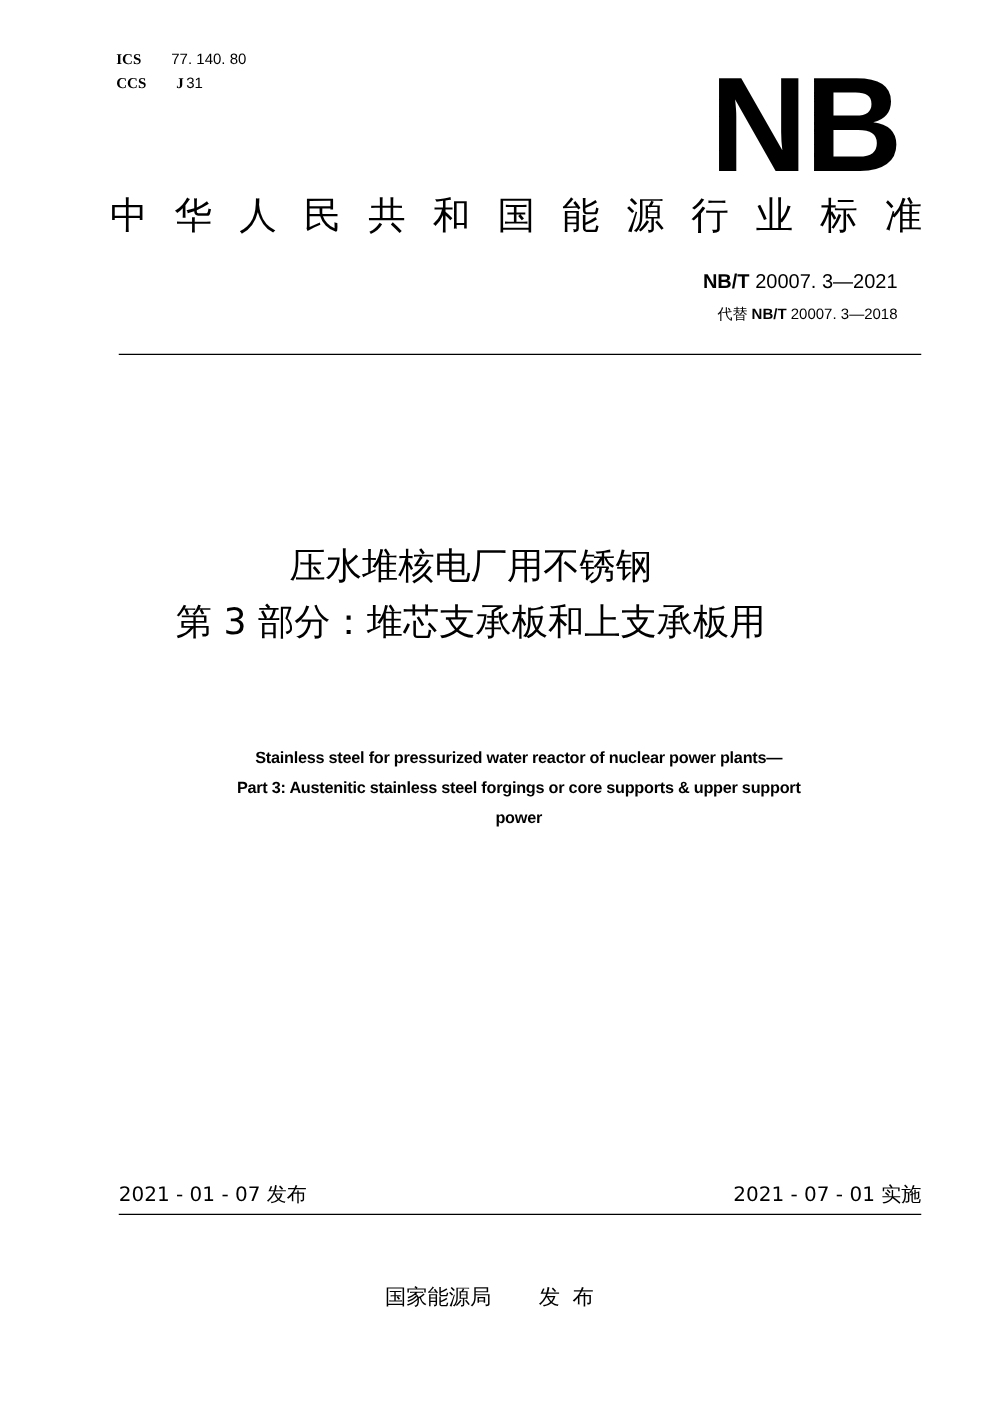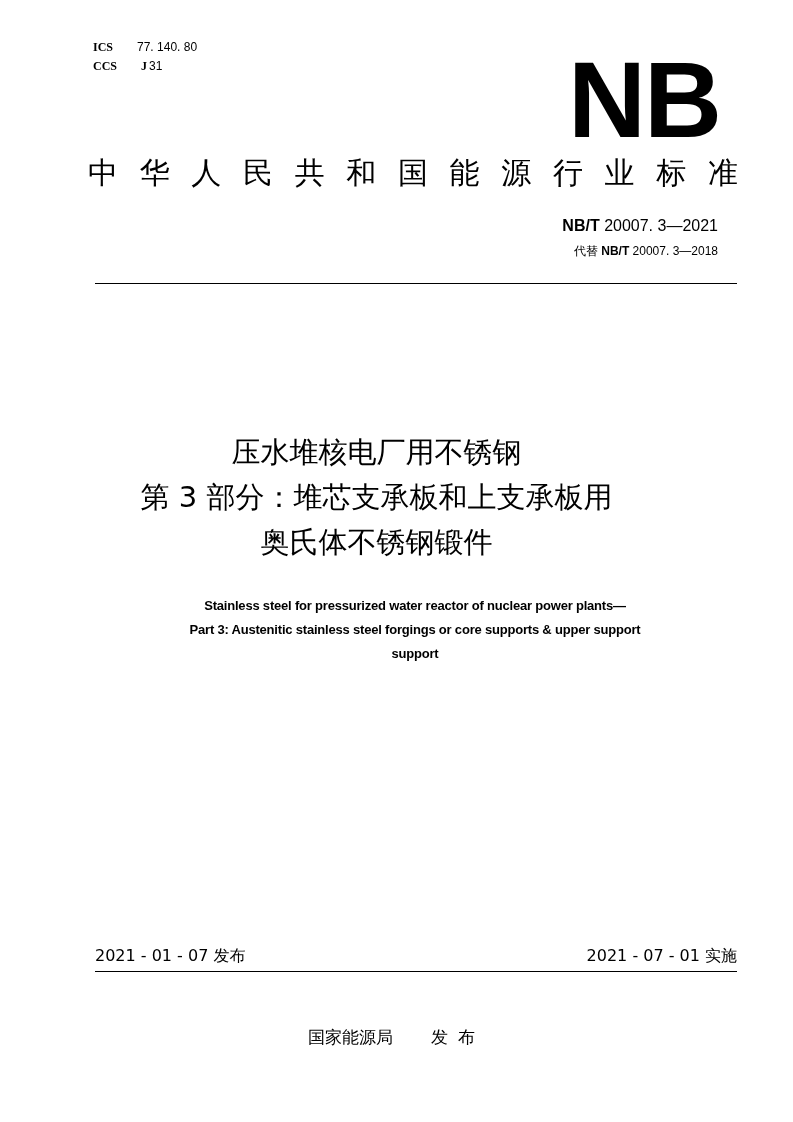--- a/index.html
+++ b/index.html
@@ -164,27 +164,26 @@
   <span class="cn">代替</span>
   <b>NB/T</b>
   <span>20007. 3—2018</span>
 </div>
 
 <div class="abs rule" style="top:283px;"></div>
 
 <div class="abs title-cn">
   <div>压水堆核电厂用不锈钢</div>
   <div>第 3 部分：堆芯支承板和上支承板用</div>
-  <div>奥氏体不锈钢锻件</div>
 </div>
 
 <div class="abs title-en">
   <div>Stainless steel for pressurized water reactor of nuclear power plants—</div>
   <div>Part 3: Austenitic stainless steel forgings or core supports &amp; upper support</div>
-  <div>support</div>
+  <div>power</div>
 </div>
 
 <div class="abs date-row">
   <span>2021 - 01 - 07 发布</span>
   <span>2021 - 07 - 01 实施</span>
 </div>
 
 <div class="abs rule" style="top:971px;"></div>
 
 <div class="abs issuer">

